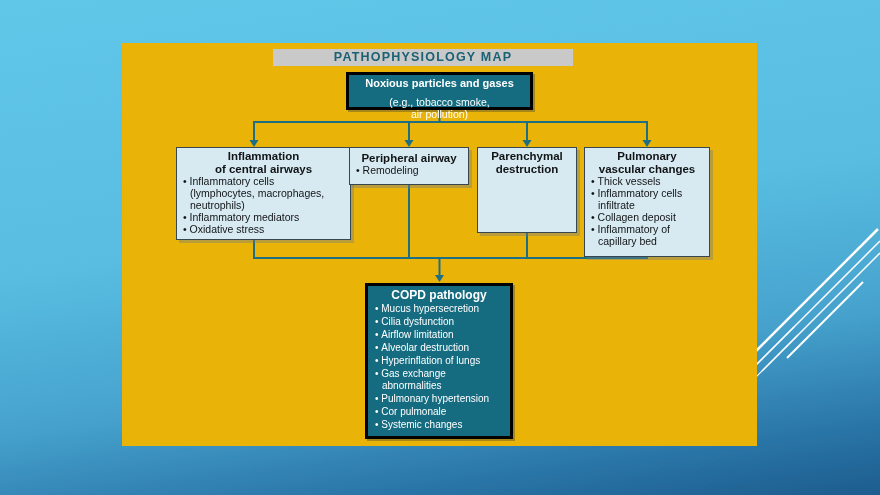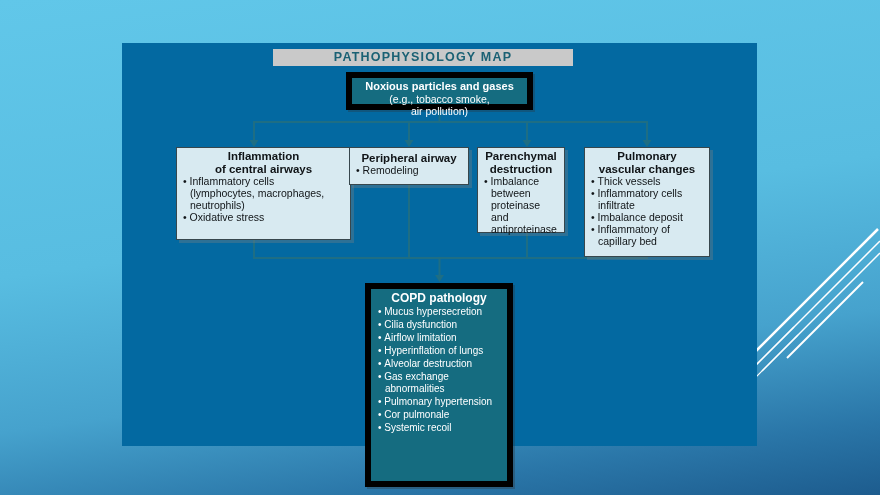--- a/index.html
+++ b/index.html
@@ -7,51 +7,51 @@
     width:880px;height:495px;position:relative;overflow:hidden;
     font-family:"Liberation Sans",sans-serif;background:#2a7cb0;
   }
   .slide-bg{
     position:absolute;inset:0;
     background:linear-gradient(172deg,#61c7e9 0%,#58bde1 45%,#46a2cd 70%,#2a76a8 88%,#1d5c8e 100%);
   }
   .accent-lines{position:absolute;left:742px;top:225px;width:138px;height:195px;}
   .panel{
     position:absolute;left:122px;top:43px;width:635px;height:403px;
-    background:#0369a1;
+    background:#eab308;
   }
   .title-bar{
     position:absolute;left:151px;top:6px;width:300px;height:17px;
     background:#c9c9c9;color:#1a6174;font-weight:bold;font-size:12.5px;
     letter-spacing:1.2px;text-align:center;line-height:17px;z-index:3;
   }
   .connectors{position:absolute;left:0;top:0;z-index:1;pointer-events:none;}
   .box{position:absolute;box-sizing:border-box;z-index:2;}
   .box-dark{
-    background:#156c80;border:6px solid #000000;color:#ffffff;
+    background:#156c80;border:3px solid #000000;color:#ffffff;
     box-shadow:2px 2px 0 rgba(45,55,60,0.35);
   }
   .box-light{
     background:#d8eaf1;border:1.5px solid #37474d;color:#101417;
     box-shadow:3px 3px 0 rgba(110,125,135,0.4);
   }
   .node-title{font-weight:bold;text-align:center;white-space:pre-line;font-size:11.5px;line-height:13px;}
-  .node-sub{text-align:center;white-space:pre-line;font-size:10.5px;line-height:12px;}
+  .node-sub{text-align:center;white-space:pre-line;font-size:10.5px;line-height:12px;margin-top:6px;}
   .bullet{
     white-space:pre-line;padding-left:9px;text-indent:-7px;
     font-size:10.5px;line-height:11.9px;
   }
   .bullet::before{content:"\2022\00A0";}
   .root-node{left:224px;top:29px;width:187px;height:38px;padding-top:2px;}
   .root-node .node-title{font-size:11px;}
   .branch-0{left:54px;top:104px;width:175px;height:93px;padding:2px 4px;}
   .branch-1{left:227px;top:104px;width:120px;height:38px;padding:4px 4px;}
-  .branch-2{left:355px;top:104px;width:88px;height:86px;padding:2px 4px;}
+  .branch-2{left:355px;top:104px;width:100px;height:86px;padding:2px 4px;}
   .branch-3{left:462px;top:104px;width:126px;height:110px;padding:2px 4px;}
-  .result-node{left:243px;top:240px;width:148px;height:204px;padding:2px 5px;}
+  .result-node{left:243px;top:240px;width:148px;height:156px;padding:2px 5px;}
   .result-node .node-title{font-size:12px;line-height:15px;}
   .result-node .bullet{font-size:10px;line-height:12.9px;}
 </style>
 </head>
 <body>
 
 <div class="slide-bg"></div>
 
 <svg class="accent-lines" width="138" height="195" viewBox="0 0 138 195">
   <line x1="8" y1="132" x2="136" y2="4" stroke="#ffffff" stroke-width="2.5"></line>
@@ -95,55 +95,52 @@
     <div class="node-sub">(e.g., tobacco smoke,
 air pollution)</div>
   </div>
 
   <div class="box box-light branch-0">
     <div class="node-title">Inflammation
 of central airways</div>
     <div class="bullet">Inflammatory cells
 (lymphocytes, macrophages,
 neutrophils)</div>
+    <div class="bullet">Inflammatory mediators</div>
     <div class="bullet">Oxidative stress</div>
   </div>
 
   <div class="box box-light branch-1">
     <div class="node-title">Peripheral airway</div>
     <div class="bullet">Remodeling</div>
   </div>
 
   <div class="box box-light branch-2">
     <div class="node-title">Parenchymal
 destruction</div>
-    <div class="bullet">Imbalance
-between
-proteinase and
-antiproteinase</div>
   </div>
 
   <div class="box box-light branch-3">
     <div class="node-title">Pulmonary
 vascular changes</div>
     <div class="bullet">Thick vessels</div>
     <div class="bullet">Inflammatory cells
 infiltrate</div>
-    <div class="bullet">Imbalance deposit</div>
+    <div class="bullet">Collagen deposit</div>
     <div class="bullet">Inflammatory of
 capillary bed</div>
   </div>
 
   <div class="box box-dark result-node">
     <div class="node-title">COPD pathology</div>
     <div class="bullet">Mucus hypersecretion</div>
     <div class="bullet">Cilia dysfunction</div>
     <div class="bullet">Airflow limitation</div>
+    <div class="bullet">Alveolar destruction</div>
     <div class="bullet">Hyperinflation of lungs</div>
-    <div class="bullet">Alveolar destruction</div>
     <div class="bullet">Gas exchange
 abnormalities</div>
     <div class="bullet">Pulmonary hypertension</div>
     <div class="bullet">Cor pulmonale</div>
-    <div class="bullet">Systemic recoil</div>
+    <div class="bullet">Systemic changes</div>
   </div>
 
 </div>
 
 </body></html>

